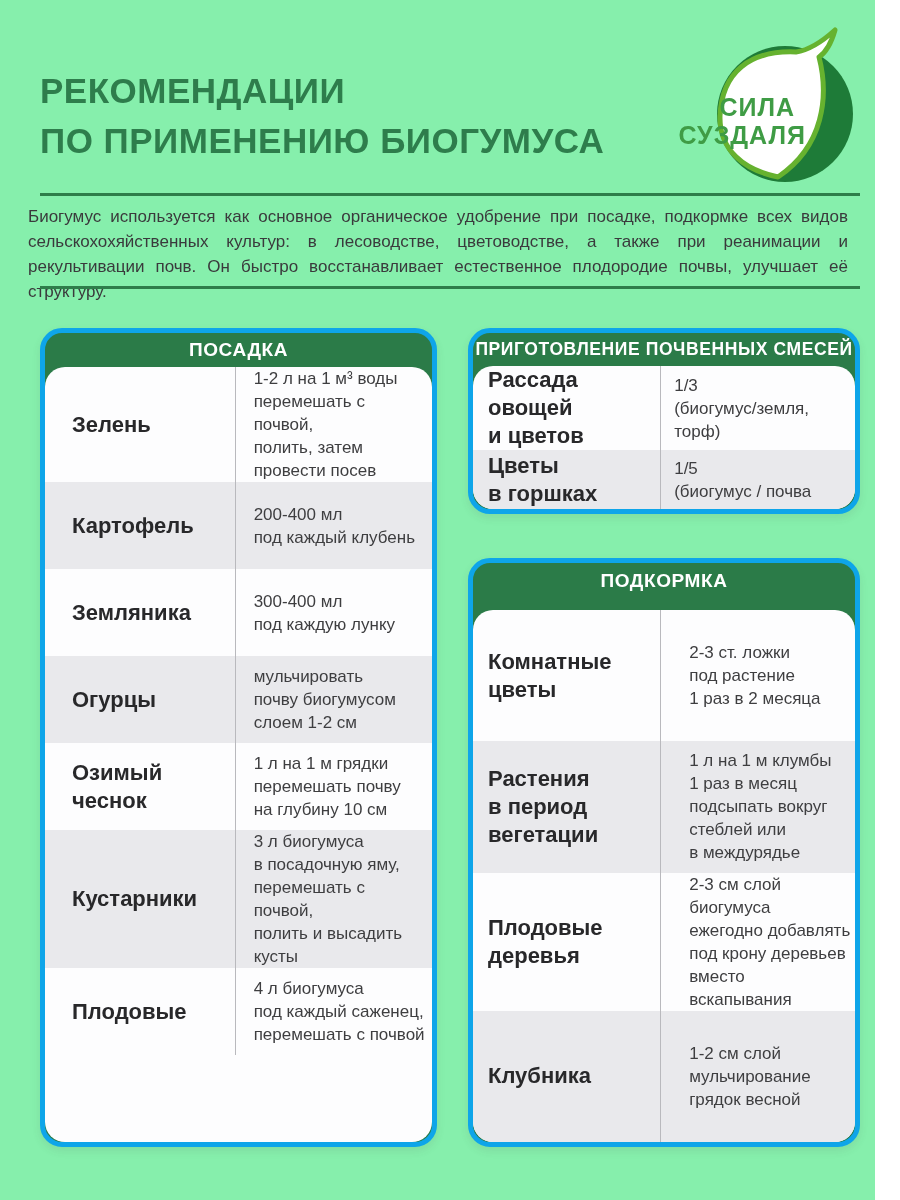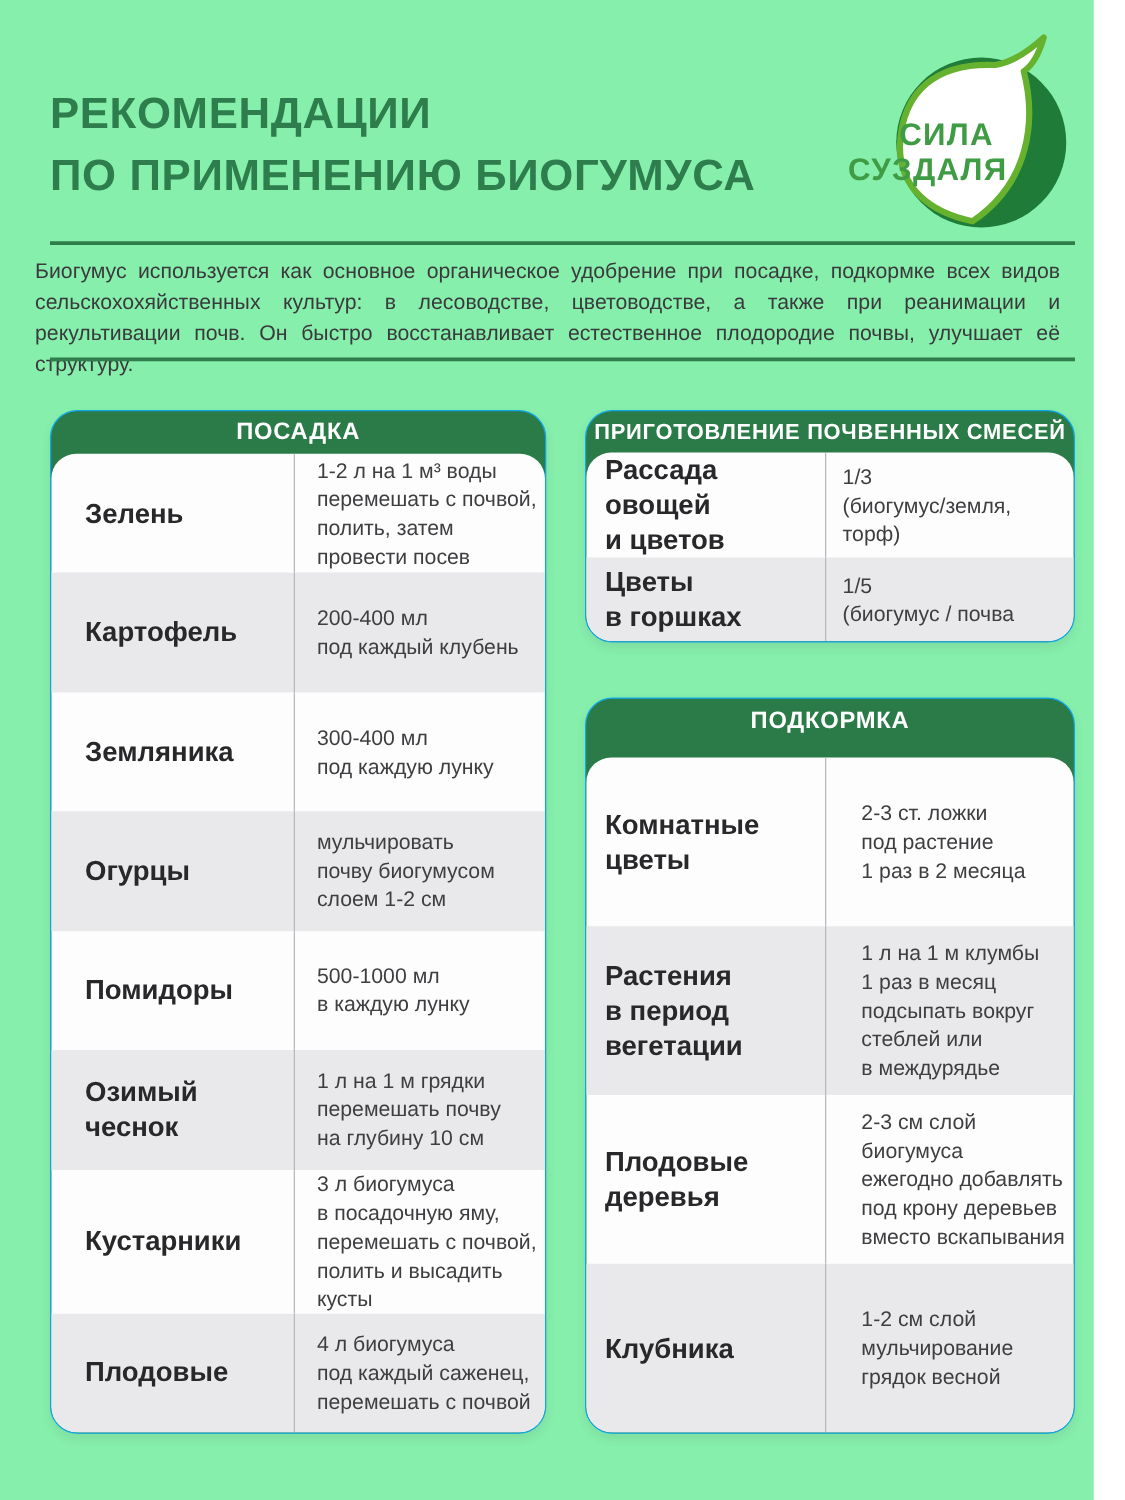--- a/index.html
+++ b/index.html
@@ -28,21 +28,21 @@
   .rule-bottom { top: 286px; }
   .intro {
     position: absolute; left: 28px; top: 204px; width: 820px;
     font-size: 17px; line-height: 25px; text-align: justify; color: #3a3a3c;
   }
 
   
   .tbl {
     position: absolute;
     background: #2b7b48;
-    border: 1px solid #0ea5e9;
+    border: 5px solid #0ea5e9;
     border-radius: 22px;
     overflow: hidden;
     box-shadow: 0 4px 8px rgba(70,70,70,0.10);
     display: flex; flex-direction: column;
   }
   .tbl-head {
     flex: 0 0 auto;
     display: flex; align-items: center; justify-content: center;
     color: #ffffff; font-weight: bold; letter-spacing: 0.6px;
   }
@@ -139,25 +139,20 @@
         <div class="t-value">300-400 мл
 под каждую лунку</div>
       </div>
       <div class="row">
         <div class="t-label">Огурцы</div>
         <div class="t-value">мульчировать
 почву биогумусом
 слоем 1-2 см</div>
       </div>
       <div class="row">
-        <div class="t-label">Помидоры</div>
-        <div class="t-value">500-1000 мл
-в каждую лунку</div>
-      </div>
-      <div class="row">
         <div class="t-label">Озимый
 чеснок</div>
         <div class="t-value">1 л на 1 м грядки
 перемешать почву
 на глубину 10 см</div>
       </div>
       <div class="row">
         <div class="t-label">Кустарники</div>
         <div class="t-value">3 л биогумуса
 в посадочную яму,

